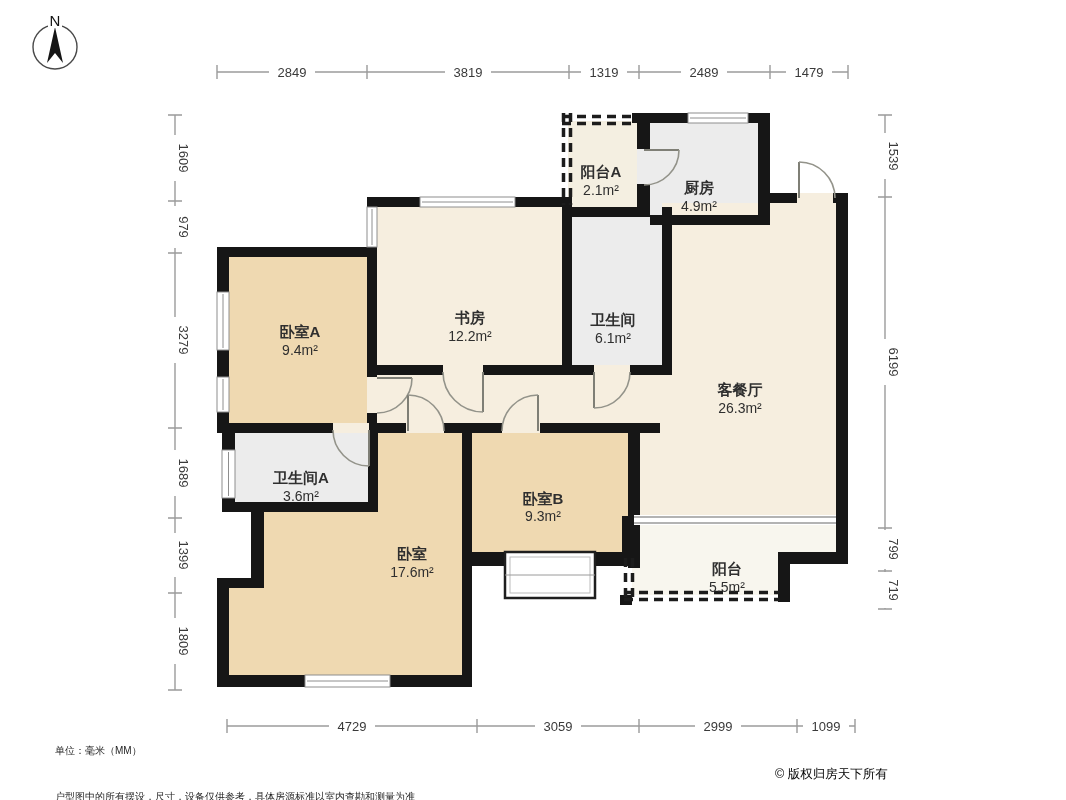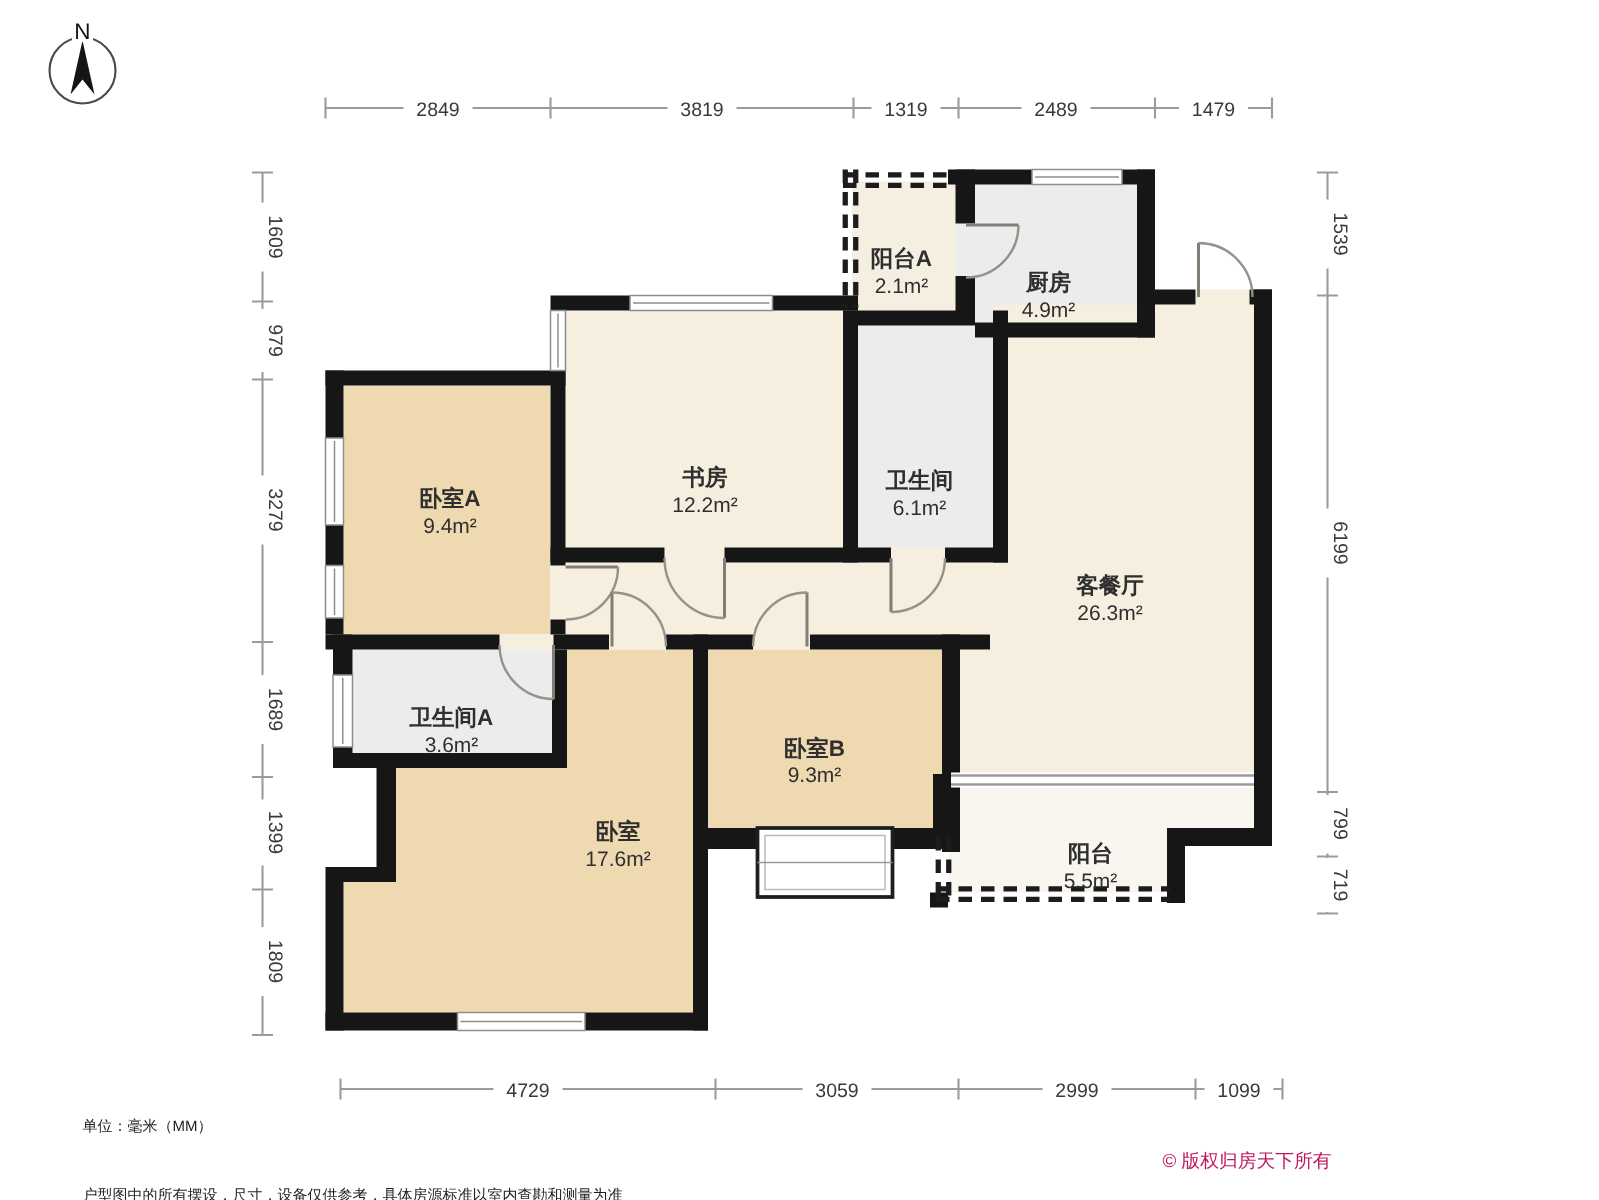--- a/index.html
+++ b/index.html
@@ -3,21 +3,21 @@
 <meta charset="utf-8">
 <style>
   html,body{margin:0;padding:0;background:#ffffff;}
   .canvas{position:relative;width:1066px;height:800px;background:#ffffff;overflow:hidden;
           font-family:"Liberation Sans","DejaVu Sans",sans-serif;}
   svg{position:absolute;left:0;top:0;}
   .room-name{font-size:15px;font-weight:600;fill:#2f2f2f;}
   .room-area{font-size:14px;font-weight:400;fill:#2f2f2f;}
   .dim-text{font-size:13px;fill:#3a3a3a;}
   .footer-line{position:absolute;color:#1f1f1f;font-size:10px;white-space:nowrap;}
-  .copyright{position:absolute;color:#be185d;font-size:12.5px;white-space:nowrap;}
+  .copyright{position:absolute;color:#000000;font-size:12.5px;white-space:nowrap;}
   .wall{fill:#161616;}
   .win{fill:#ffffff;stroke:#8e8e8e;stroke-width:1;}
   .winline{stroke:#8e8e8e;stroke-width:1;}
   .door{stroke:#93938a;stroke-width:1.6;fill:none;}
   .leaf{stroke:#7f7f76;stroke-width:2;}
   .dash{stroke:#1c1c1c;stroke-width:3.5;fill:none;stroke-dasharray:9 6;}
   .dimline{stroke:#9b9b9b;stroke-width:1.4;fill:none;}
   .dimbg{fill:#ffffff;}
 </style>
 </head>

